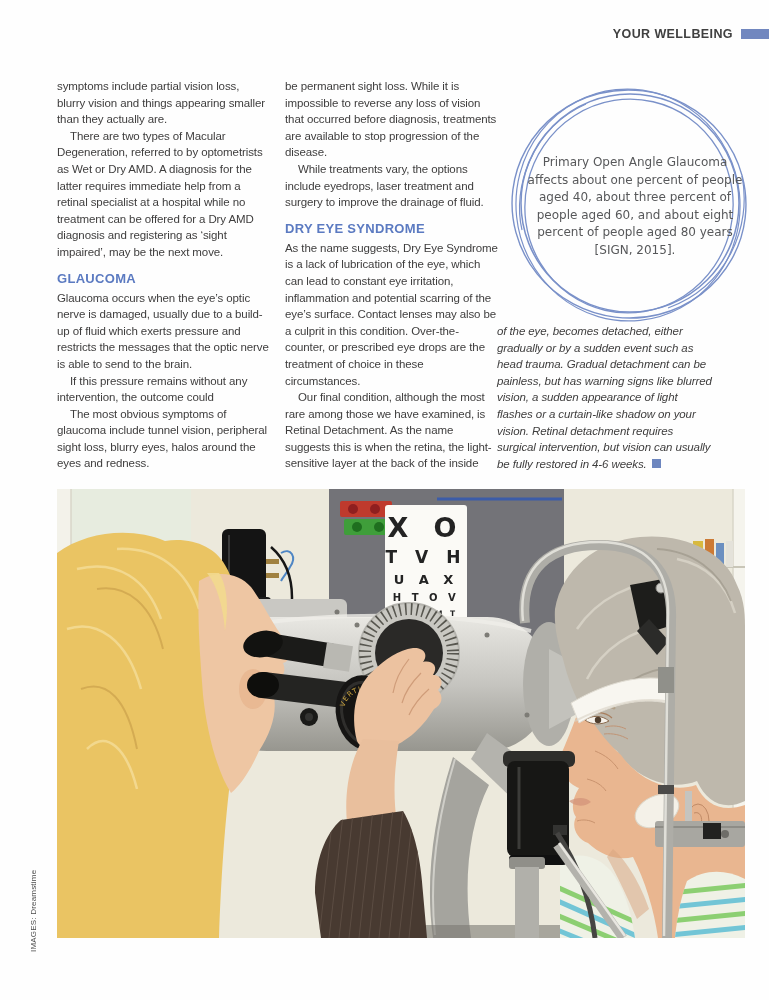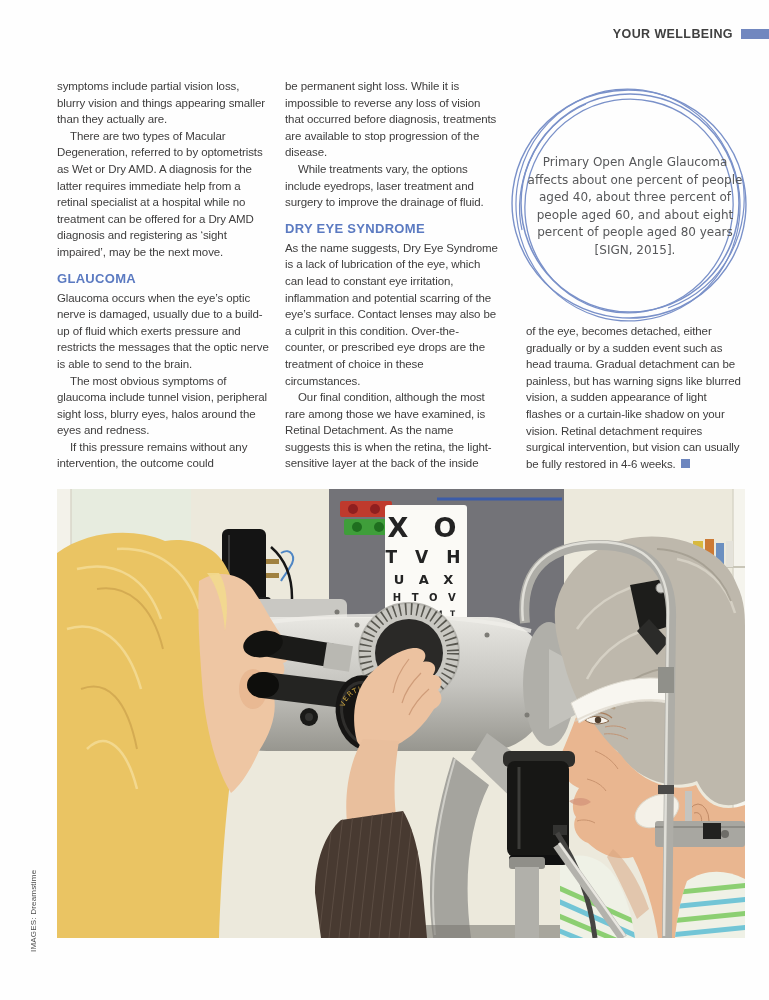--- a/index.html
+++ b/index.html
@@ -6,21 +6,21 @@
   .page{position:relative;width:769px;height:1000px;background:#fefefe;overflow:hidden;
         font-family:"Liberation Sans",sans-serif;}
   
   .kicker{position:absolute;top:27px;right:0;display:flex;align-items:center;}
   .kicker-label{font-size:12.5px;font-weight:bold;letter-spacing:0.4px;color:#404040;}
   .kicker-bar{width:28px;height:10px;background:#7187bf;margin-left:8px;}
   
   .col{position:absolute;width:213px;}
   .col1{left:57px;top:78px;}
   .col2{left:285px;top:78px;}
-  .col3{left:526px;top:323px;width:216px;}
+  .col3{left:497px;top:323px;width:216px;font-style:italic;}
   .col p{margin:0;font-size:11.5px;line-height:16.6px;color:#3e3d3d;letter-spacing:-0.1px;}
   .col p.ind{text-indent:13px;}
   .bluehead{font-size:13px;font-weight:bold;color:#5b7ac1;margin:10px 0 4px 0;letter-spacing:0.3px;}
   .endsq{display:inline-block;width:9px;height:9px;background:#6d86bf;margin-left:5px;vertical-align:baseline;}
   
   .stats-circle{position:absolute;left:504px;top:80px;width:250px;height:250px;}
   .stats-circle svg{position:absolute;left:0;top:0;}
   .stats-title{position:absolute;top:50px;left:0;width:100%;text-align:center;color:#5b7ac1;
                font-weight:bold;font-size:15.5px;letter-spacing:0.4px;}
   .stats-body{position:absolute;top:74px;left:22px;width:218px;text-align:center;font-size:12px;
@@ -43,22 +43,22 @@
   <div class="kicker">
     <span class="kicker-label">YOUR WELLBEING</span>
     <span class="kicker-bar"></span>
   </div>
 
   <div class="col col1">
     <p>symptoms include partial vision loss, blurry vision and things appearing smaller than they actually are.</p>
     <p class="ind">There are two types of Macular Degeneration, referred to by optometrists as Wet or Dry AMD. A diagnosis for the latter requires immediate help from a retinal specialist at a hospital while no treatment can be offered for a Dry AMD diagnosis and registering as ‘sight impaired’, may be the next move.</p>
     <div class="bluehead">GLAUCOMA</div>
     <p>Glaucoma occurs when the eye’s optic nerve is damaged, usually due to a build-up of fluid which exerts pressure and restricts the messages that the optic nerve is able to send to the brain.</p>
+    <p class="ind">If this pressure remains without any intervention, the outcome could</p>
     <p class="ind">The most obvious symptoms of glaucoma include tunnel vision, peripheral sight loss, blurry eyes, halos around the eyes and redness.</p>
-    <p class="ind">If this pressure remains without any intervention, the outcome could</p>
   </div>
 
   <div class="col col2">
     <p>be permanent sight loss. While it is impossible to reverse any loss of vision that occurred before diagnosis, treatments are available to stop progression of the disease.</p>
     <p class="ind">While treatments vary, the options include eyedrops, laser treatment and surgery to improve the drainage of fluid.</p>
     <div class="bluehead">DRY EYE SYNDROME</div>
     <p>As the name suggests, Dry Eye Syndrome is a lack of lubrication of the eye, which can lead to constant eye irritation, inflammation and potential scarring of the eye’s surface. Contact lenses may also be a culprit in this condition. Over-the-counter, or prescribed eye drops are the treatment of choice in these circumstances.</p>
     <p class="ind">Our final condition, although the most rare among those we have examined, is Retinal Detachment. As the name suggests this is when the retina, the light-sensitive layer at the back of the inside</p>
   </div>
 

